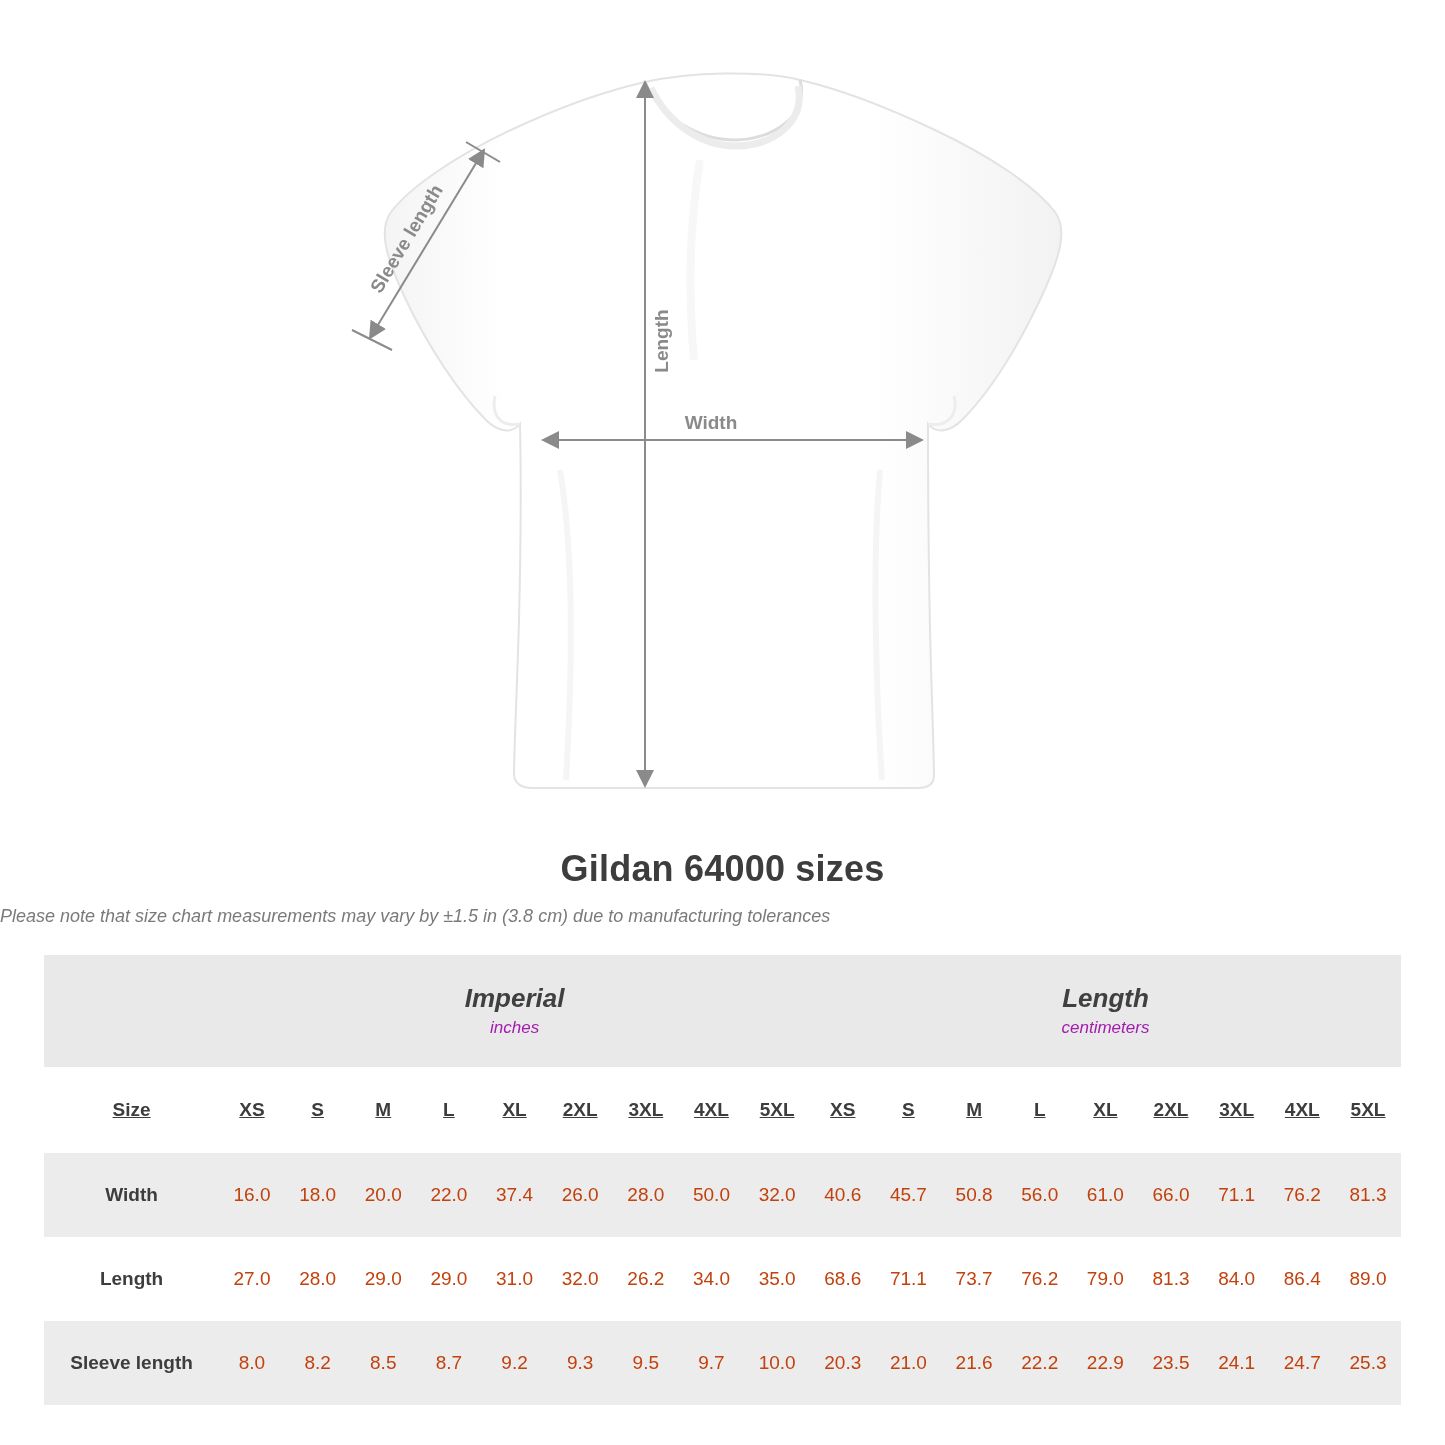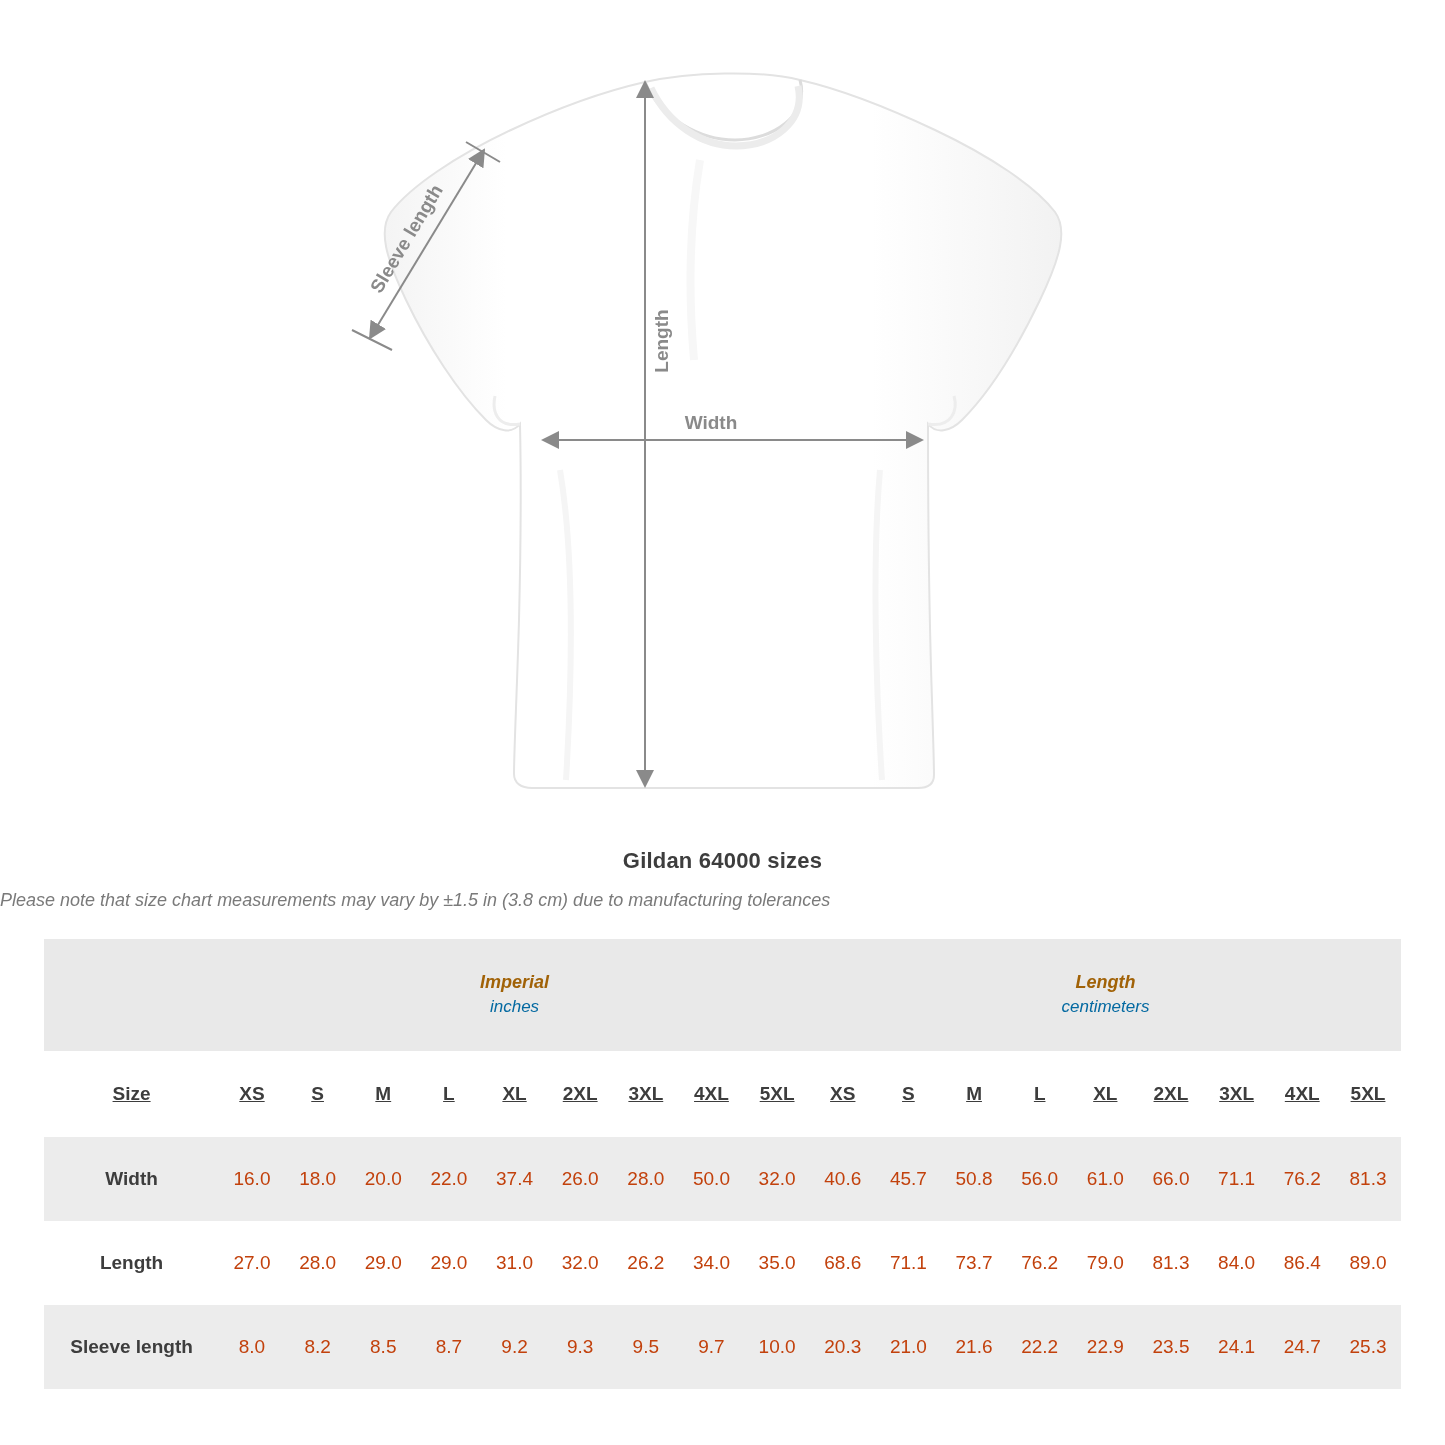--- a/index.html
+++ b/index.html
@@ -28,21 +28,21 @@
   }
   .shirt-svg {
     position: absolute;
     left: 0;
     top: 0;
   }
 
   
   .chart-title {
     text-align: center;
-    font-size: 22px;
+    font-size: 36px;
     font-weight: bold;
     color: #3d3d3d;
     margin-top: 18px;
     letter-spacing: 0.2px;
   }
   .chart-note {
     font-size: 18px;
     font-style: italic;
     color: #7a7a7a;
     margin-top: 16px;
@@ -60,30 +60,30 @@
   table.size-table td, table.size-table th {
     border: 0;
     text-align: center;
     vertical-align: middle;
   }
   .unit-row td {
     background: #e9e9e9;
     height: 110px;
   }
   .unit-name {
-    font-size: 18px;
+    font-size: 26px;
     font-style: italic;
     font-weight: bold;
-    color: #a16207;
+    color: #404040;
     line-height: 1.25;
   }
   .unit-sub {
     font-size: 17px;
     font-style: italic;
-    color: #0369a1;
+    color: #a21caf;
     line-height: 1.5;
   }
   .head-row td {
     background: #ffffff;
     height: 84px;
     font-size: 19px;
     font-weight: bold;
     color: #3d3d3d;
     text-decoration: underline;
   }

